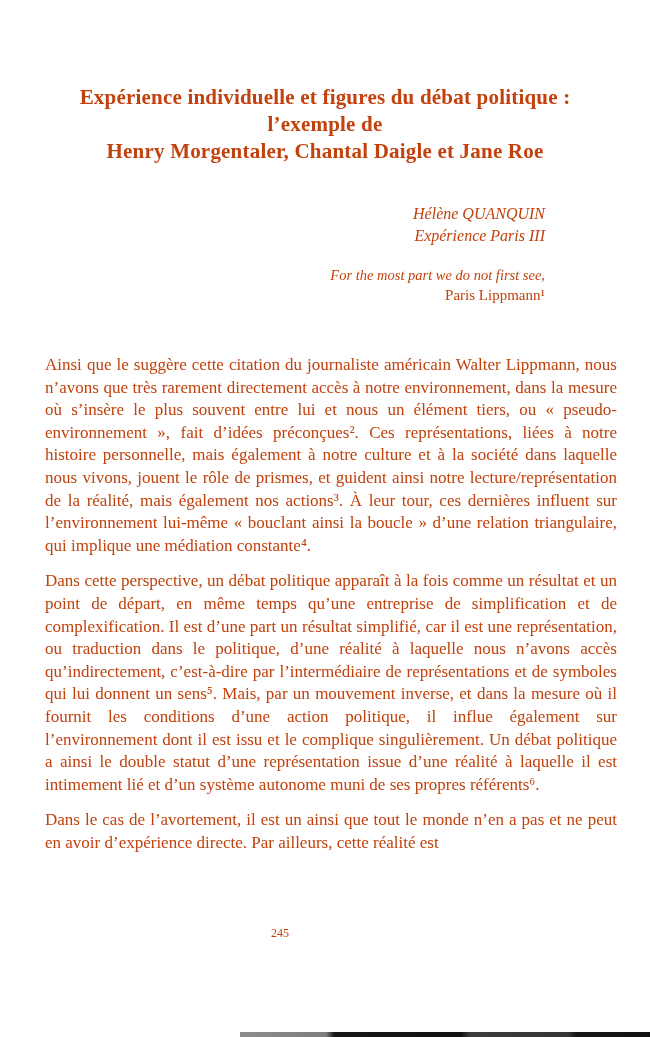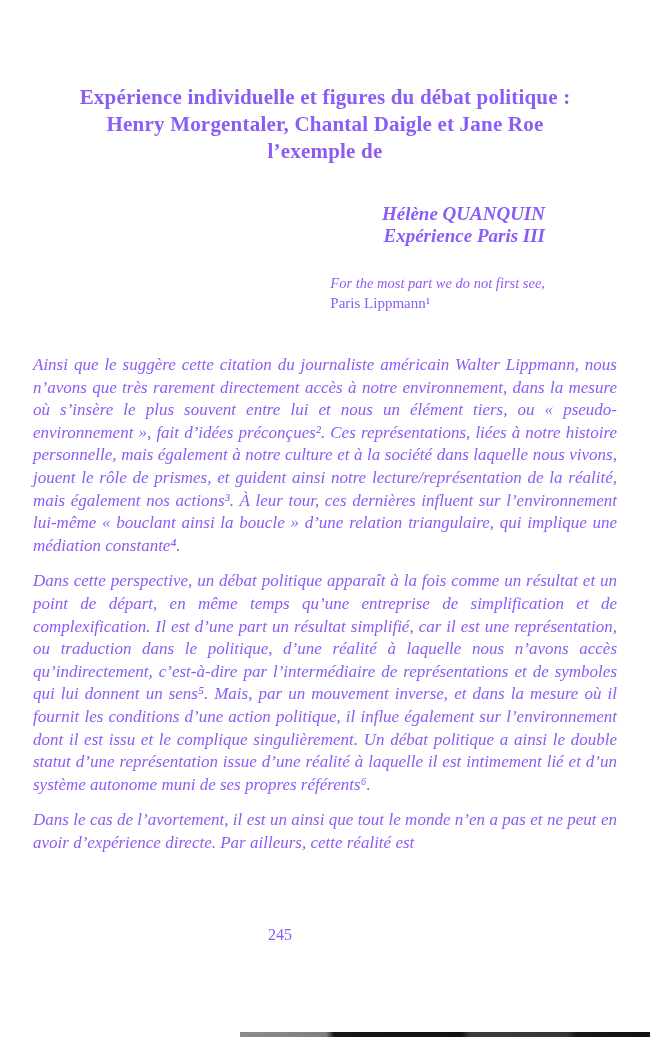--- a/index.html
+++ b/index.html
@@ -5,80 +5,79 @@
   html, body {
     margin: 0;
     padding: 0;
     background: #ffffff;
   }
   .page {
     position: relative;
     width: 650px;
     height: 1037px;
     background: #ffffff;
-    color: #8b5cf6;
+    color: #c2410c;
     font-family: "Liberation Serif", "DejaVu Serif", serif;
     overflow: hidden;
   }
   .title-block {
     position: absolute;
     top: 84px;
     left: 0;
     width: 100%;
     text-align: center;
     font-weight: bold;
     font-size: 21px;
     line-height: 27px;
     letter-spacing: 0.2px;
   }
   .author-block {
     position: absolute;
     top: 203px;
     right: 105px;
     text-align: right;
-    font-weight: bold;
+    font-weight: normal;
     font-style: italic;
-    font-size: 19px;
+    font-size: 16px;
     line-height: 21.5px;
   }
   .epigraph {
     position: absolute;
-    top: 274px;
+    top: 266px;
     right: 105px;
-    text-align: left;
+    text-align: right;
     font-size: 14.5px;
     line-height: 19.5px;
   }
   .epigraph .quote-line {
     font-style: italic;
   }
   .epigraph .attribution {
     font-style: normal;
     font-size: 15px;
   }
   .body-text {
     position: absolute;
     top: 354px;
     left: 33px;
     width: 584px;
     font-size: 17px;
     line-height: 22.6px;
     text-align: justify;
   }
   .body-text p {
-    margin: 0 0 13px 0;
-    font-style: italic;
+    margin: 0 0 13px 12px;
   }
   .page-number {
     position: absolute;
     top: 926px;
     left: 240px;
     width: 80px;
     text-align: center;
-    font-size: 16px;
+    font-size: 12px;
   }
   .scan-artifact-bar {
     position: absolute;
     left: 240px;
     bottom: 0;
     width: 410px;
     height: 5px;
     background: linear-gradient(
       to right,
       #8c8c8c 0%,
@@ -92,22 +91,22 @@
     );
   }
 </style>
 </head>
 <body>
 
 <div class="page">
 
   <div class="title-block">
     <div>Expérience individuelle et figures du débat politique :</div>
+    <div>l’exemple de</div>
     <div>Henry Morgentaler, Chantal Daigle et Jane Roe</div>
-    <div>l’exemple de</div>
   </div>
 
   <div class="author-block">
     <div>Hélène QUANQUIN</div>
     <div>Expérience Paris III</div>
   </div>
 
   <div class="epigraph">
     <div class="quote-line">For the most part we do not first see,</div>
     <div class="attribution">Paris Lippmann¹</div>

